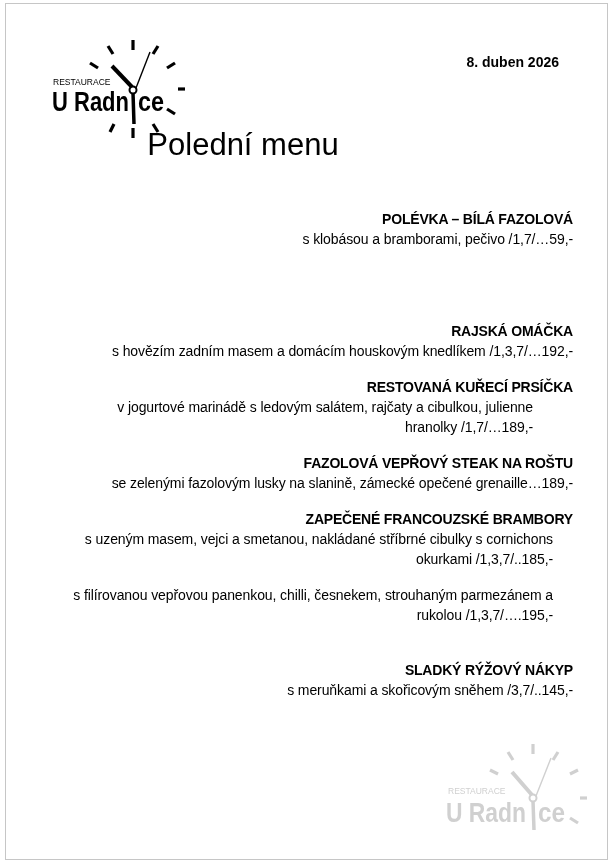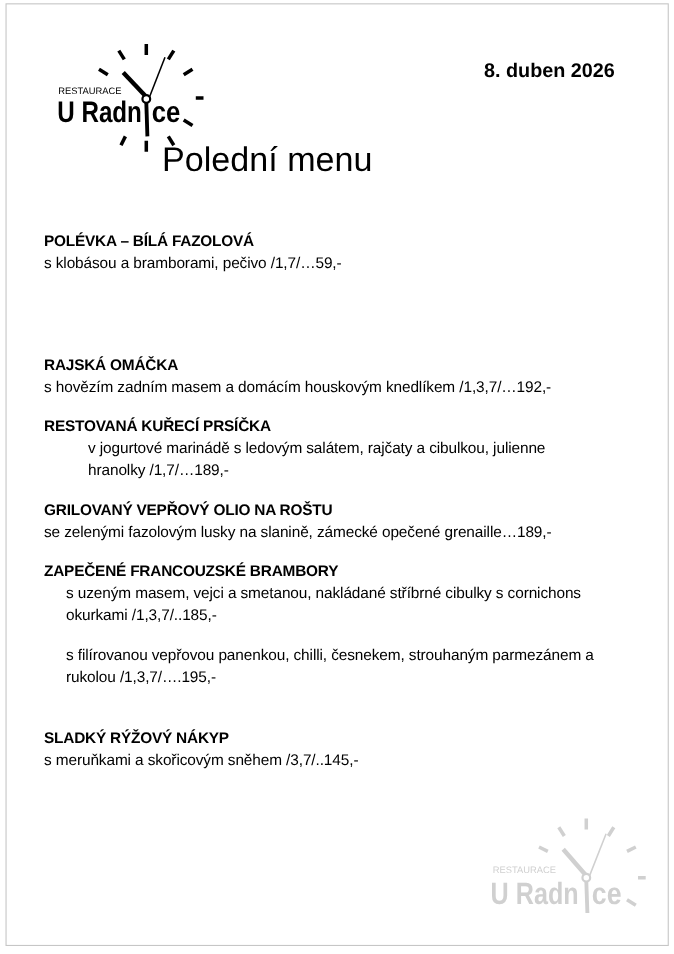--- a/index.html
+++ b/index.html
@@ -3,24 +3,24 @@
   <meta charset="utf-8">
   <style>
     html, body { margin: 0; padding: 0; background: #ffffff; }
     body { width: 613px; height: 867px; position: relative; overflow: hidden;
            font-family: "Liberation Sans", "DejaVu Sans", sans-serif; color: #000; }
     .page { position: absolute; left: 5px; top: 3px; width: 603px; height: 857px;
             border: 1px solid #c6c6c6; background: #fff; box-sizing: border-box; }
     .logo { position: absolute; margin-left: 16px; }
     .logo-top { left: 36px; top: 36px; width: 140px; height: 104px; }
     .logo-bottom { left: 426px; top: 740px; width: 156px; height: 96px; }
-    .date { position: absolute; right: 54px; top: 54px; font-weight: bold; font-size: 18px; }
+    .date { position: absolute; right: 54px; top: 54px; font-weight: bold; font-size: 14px; }
     .title { position: absolute; left: 0; width: 486px; top: 127px; text-align: center;
              font-size: 31px; font-weight: normal; }
-    .dish { position: absolute; left: 40px; width: 533px; text-align: left; }
+    .dish { position: absolute; left: 40px; width: 533px; text-align: right; }
     .dish-name { font-weight: bold; font-size: 14px; line-height: 20px; letter-spacing: -0.2px; }
     .dish-desc { font-size: 14px; line-height: 20px; letter-spacing: -0.1px; }
   </style>
 </head>
 <body>
 
 <div class="page"></div>
 
 <div class="logo logo-top">
   <svg width="140" height="104" viewBox="0 0 140 104">
@@ -58,21 +58,21 @@
 </div>
 <div class="dish" style="top:321px;">
   <div class="dish-name">RAJSKÁ OMÁČKA</div>
   <div class="dish-desc">s hovězím zadním masem a domácím houskovým knedlíkem /1,3,7/…192,-</div>
 </div>
 <div class="dish" style="top:377px;">
   <div class="dish-name">RESTOVANÁ KUŘECÍ PRSÍČKA</div>
   <div class="dish-desc" style="padding:0 40px;">v jogurtové marinádě s ledovým salátem, rajčaty a cibulkou, julienne hranolky /1,7/…189,-</div>
 </div>
 <div class="dish" style="top:453px;">
-  <div class="dish-name">GRILOVANÝ VEPŘOVÝ OLIO NA ROŠTU</div>
+  <div class="dish-name">FAZOLOVÁ VEPŘOVÝ STEAK NA ROŠTU</div>
   <div class="dish-desc">se zelenými fazolovým lusky na slanině, zámecké opečené grenaille…189,-</div>
 </div>
 <div class="dish" style="top:509px;">
   <div class="dish-name">ZAPEČENÉ FRANCOUZSKÉ BRAMBORY</div>
   <div class="dish-desc" style="padding:0 20px;">s uzeným masem, vejci a smetanou, nakládané stříbrné cibulky s cornichons okurkami /1,3,7/..185,-</div>
 </div>
 <div class="dish" style="top:585px;">
   <div class="dish-desc" style="padding:0 20px;">s filírovanou vepřovou panenkou, chilli, česnekem, strouhaným parmezánem a rukolou /1,3,7/….195,-</div>
 </div>
 <div class="dish" style="top:660px;">

